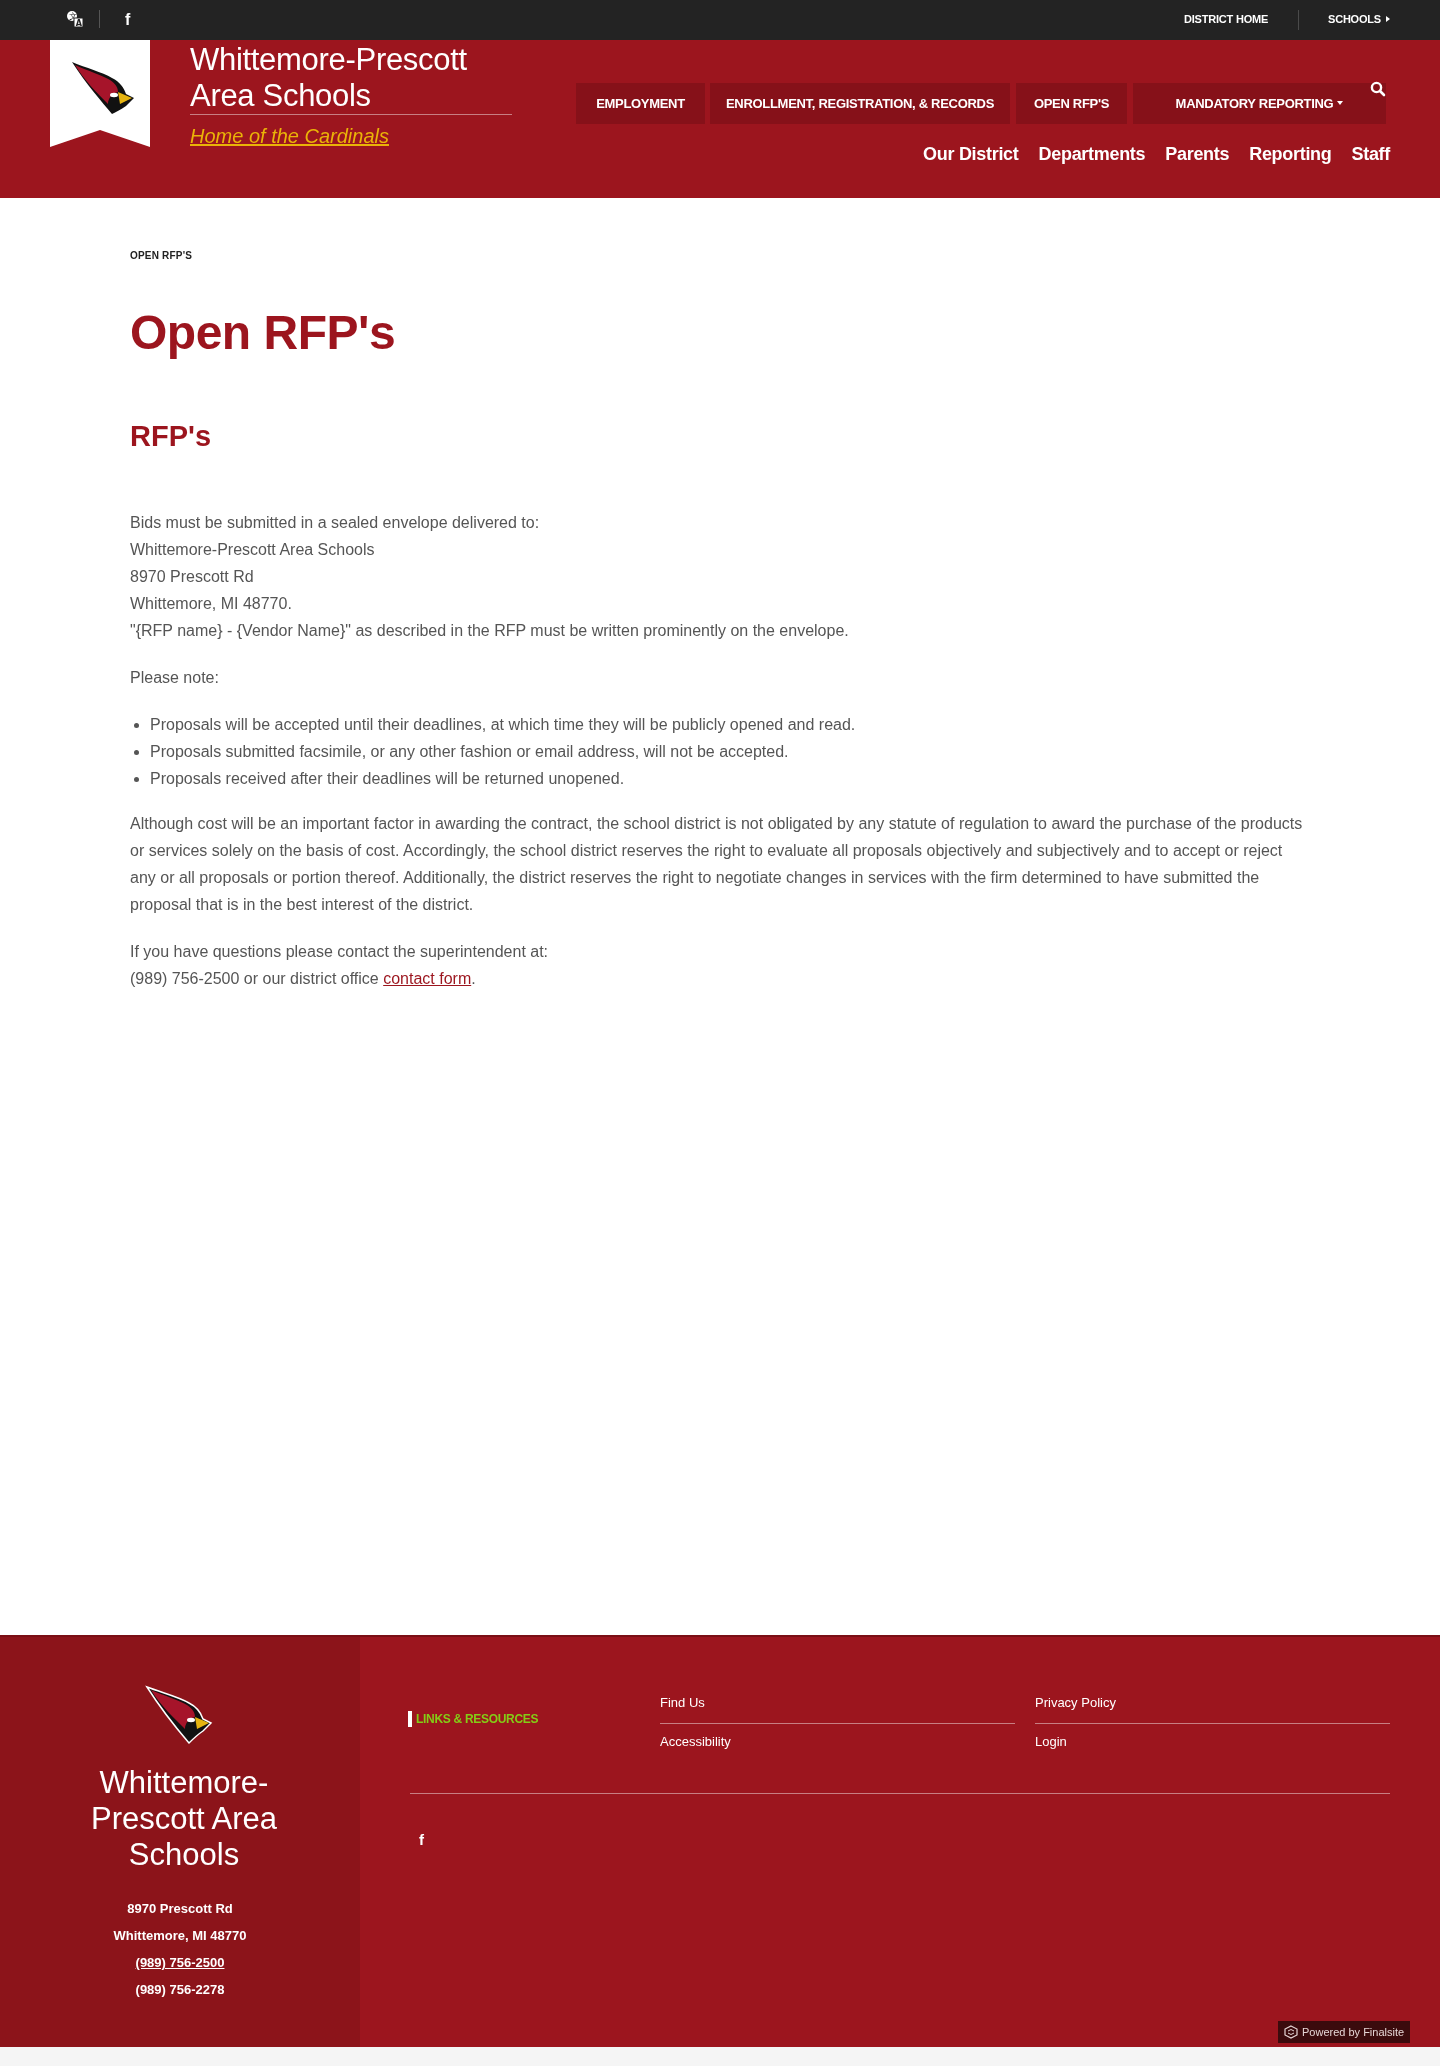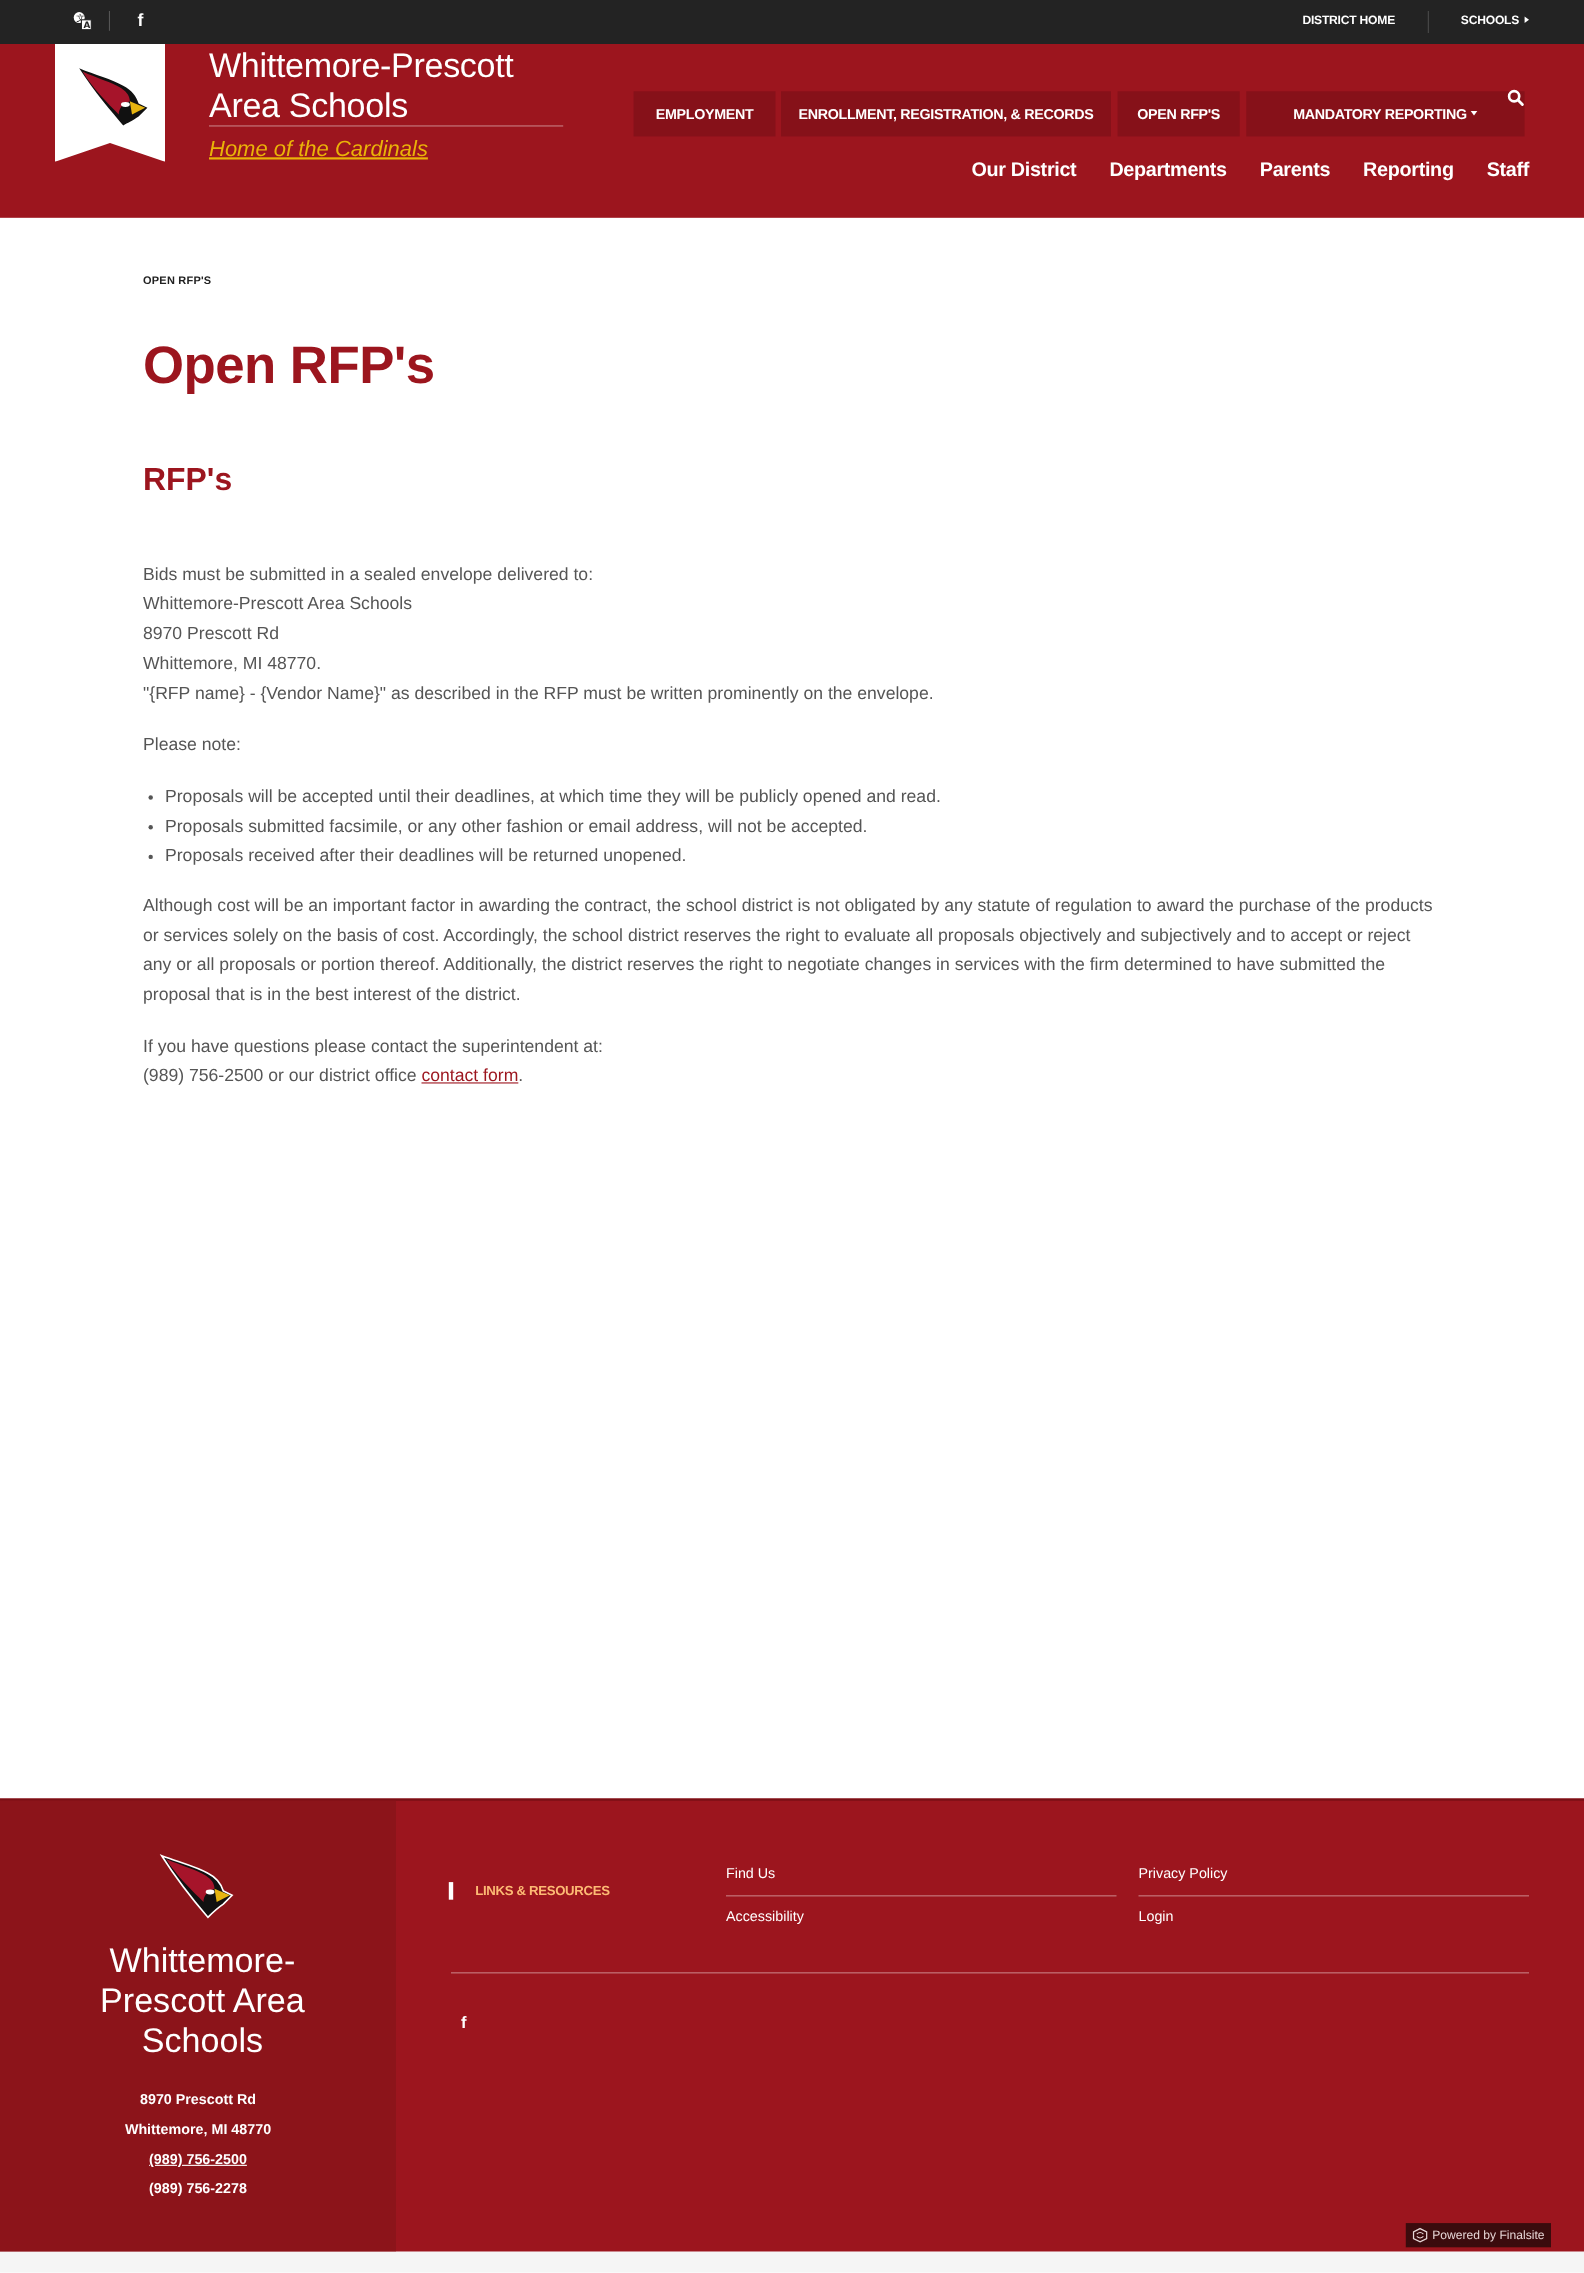--- a/index.html
+++ b/index.html
@@ -24,41 +24,41 @@
   .site-title { position: absolute; left: 190px; top: 2px; color: #fff; font-size: 31px; line-height: 36px; font-weight: normal; letter-spacing: -0.3px; }
   .title-rule { position: absolute; left: 190px; top: 74px; width: 322px; height: 1px; background: rgba(255,255,255,0.45); }
   .tagline { position: absolute; left: 190px; top: 85px; color: #eab308; font-style: italic; font-size: 20px; text-decoration: underline; }
 
   .quick-nav { position: absolute; top: 29px; left: 0; }
   .qbtn { position: absolute; top: 14px; height: 41px; background: #861119; color: #fff; font-size: 13px; font-weight: bold; text-transform: uppercase; line-height: 41px; text-align: center; letter-spacing: -0.3px; }
   .qbtn .caret { display: inline-block; width: 0; height: 0; border-top: 4px solid #fff; border-left: 3px solid transparent; border-right: 3px solid transparent; margin-left: 4px; vertical-align: 3px; }
   .search-btn { position: absolute; top: 41px; left: 1370px; width: 20px; height: 20px; }
 
   .main-nav { position: absolute; top: 104px; right: 50px; display: flex; gap: 0; }
-  .main-nav a { color: #fff; font-size: 18px; font-weight: bold; text-decoration: none; margin-left: 30px; letter-spacing: -0.3px; }
+  .main-nav a { color: #fff; font-size: 18px; font-weight: bold; text-decoration: none; margin-left: 20px; letter-spacing: -0.3px; }
 
   
   .content { position: absolute; left: 130px; top: 198px; width: 1180px; }
   .breadcrumb { position: absolute; top: 52px; left: 0; font-size: 10px; font-weight: bold; color: #222; text-transform: uppercase; letter-spacing: 0.2px; }
   .page-title { position: absolute; top: 107px; left: 0; font-size: 48px; font-weight: bold; color: #9c151e; letter-spacing: -0.5px; }
   .section-title { position: absolute; top: 222px; left: 0; font-size: 29px; font-weight: bold; color: #9c151e; }
   .body-text { position: absolute; top: 311px; left: 0; width: 1180px; font-size: 16px; line-height: 27px; color: #555; }
   .body-text p { margin-bottom: 20px; }
   .body-text ul { margin: 0 0 18px 20px; }
   .body-text li { line-height: 27px; }
   .body-text a { color: #9c151e; text-decoration: underline; }
 
   
   .footer { position: absolute; top: 1635px; left: 0; width: 1440px; height: 412px; background: #9c151e; border-top: 2px solid #7a0f15; }
   .footer-left { position: absolute; left: 0; top: 0; width: 360px; height: 410px; background: #8c141a; text-align: center; color: #fff; }
   .footer-bird { position: absolute; left: 145px; top: 48px; width: 68px; height: 62px; }
   .footer-name { position: absolute; top: 128px; left: 0; width: 368px; font-size: 31px; line-height: 36px; }
   .footer-addr { position: absolute; top: 258px; left: 0; width: 360px; font-size: 13px; font-weight: bold; line-height: 27px; }
   .footer-addr .u { text-decoration: underline; }
-  .links-head { position: absolute; left: 408px; top: 74px; color: #fdba74; font-size: 12px; font-weight: bold; text-transform: uppercase; border-left: 4px solid #fff; padding-left: 20px; height: 16px; line-height: 16px; letter-spacing: -0.3px; }
+  .links-head { position: absolute; left: 408px; top: 74px; color: #84cc16; font-size: 12px; font-weight: bold; text-transform: uppercase; border-left: 4px solid #fff; padding-left: 4px; height: 16px; line-height: 16px; letter-spacing: -0.3px; }
   .flink { position: absolute; color: #fff; font-size: 13px; text-decoration: none; }
   .flink-rule { position: absolute; height: 1px; background: rgba(255,255,255,0.45); }
   .footer-hr { position: absolute; left: 410px; top: 156px; width: 980px; height: 1px; background: rgba(255,255,255,0.45); }
   .footer-fb { position: absolute; left: 419px; top: 194px; color: #fff; font-size: 15px; font-weight: bold; }
   .powered { position: absolute; left: 1278px; top: 384px; width: 132px; height: 22px; background: #3b0b0d; color: #e6d6d6; font-size: 11px; line-height: 22px; padding-left: 24px; }
   .powered svg { position: absolute; left: 6px; top: 4px; }
   .bottom-strip { position: absolute; top: 2047px; left: 0; width: 1440px; height: 19px; background: #f5f5f5; }
 </style>
 </head>
 <body>

